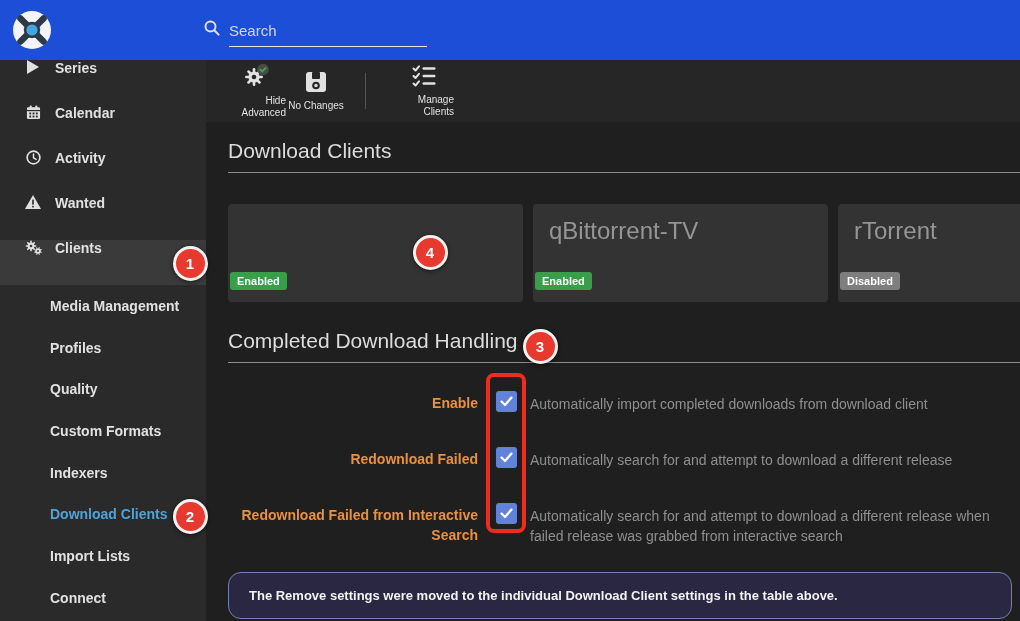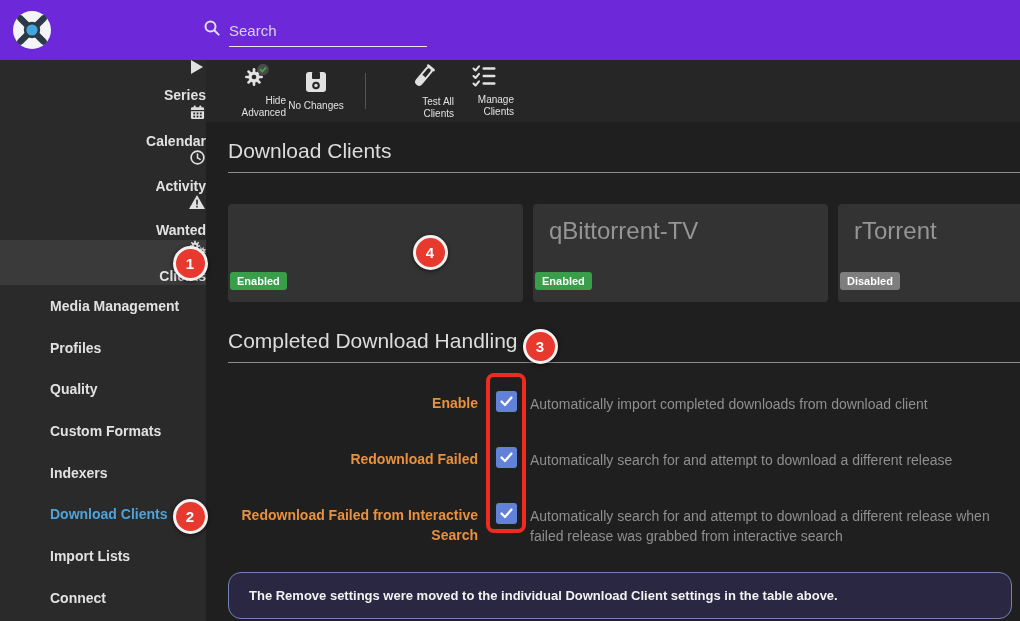--- a/index.html
+++ b/index.html
@@ -5,36 +5,36 @@
   * { margin:0; padding:0; box-sizing:border-box; }
   html,body { width:1020px; height:621px; overflow:hidden; }
   body {
     position:relative;
     background:#1f1f1f;
     font-family:"Liberation Sans", sans-serif;
     color:#e1e1e1;
   }
 
   
-  .topbar { position:absolute; top:0; left:0; width:1020px; height:60px; background:#6d28d9; z-index:5; }
+  .topbar { position:absolute; top:0; left:0; width:1020px; height:60px; background:#1d4ed8; z-index:5; }
   .logo { position:absolute; left:12px; top:10px; width:40px; height:40px; }
   .search { position:absolute; left:204px; top:20px; display:flex; align-items:flex-end; gap:9px; }
   .search svg { margin-bottom:7px; }
   .search input {
     background:transparent; border:none; outline:none;
     border-bottom:1px solid #e8e8e8;
     width:198px; color:#eee; font-size:15px; padding:2px 0 7px 0;
     font-family:"Liberation Sans", sans-serif;
   }
   .search input::placeholder { color:#d6d6d6; opacity:1; }
 
   
   .sidebar { position:absolute; top:60px; left:0; width:206px; bottom:0; background:#2a2a2a; z-index:4; }
-  .nav-item { height:45px; display:flex; align-items:flex-end; padding-left:24px; gap:13px;
-              font-size:14px; font-weight:600; color:#e1e1e1; cursor:pointer;flex-direction:column; }
+  .nav-item { height:45px; display:flex; align-items:flex-start; padding-left:24px; gap:13px;
+              font-size:14px; font-weight:600; color:#e1e1e1; cursor:pointer; }
   .nav-item.selected { background:#3a3a3a; }
   .nav-icon { width:18px; display:flex; justify-content:center; align-items:center; }
   .nav-sub { height:41.7px; display:flex; align-items:center; padding-left:50px;
              font-size:14px; font-weight:600; color:#e1e1e1; cursor:pointer; }
   .nav-sub.active { color:#4fa3d9; }
 
   
   .toolbar { position:absolute; left:206px; top:60px; width:814px; height:62px; background:#262626;
              display:flex; align-items:center; padding-left:20px; z-index:3; }
   .tb-btn { width:60px; display:flex; flex-direction:column; align-items:center; gap:4px;
@@ -232,32 +232,20 @@
         <rect x="7" y="1" width="8" height="7" rx="1" fill="#262626"></rect>
         <circle cx="11" cy="14.5" r="3.8" fill="#262626"></circle>
         <circle cx="11" cy="14.5" r="1.7" fill="#e1e1e1"></circle>
       </svg>
     </span>
     <span class="tb-label">No Changes</span>
   </div>
 
   <div class="tb-sep"></div>
 
-  <div class="tb-btn">
-    <span>
-      <svg width="26" height="26" viewBox="0 0 26 26">
-        <g transform="rotate(40 13 13)">
-          <rect x="10" y="2.5" width="6" height="21" rx="3" fill="none" stroke="#e1e1e1" stroke-width="2"></rect>
-          <rect x="10" y="13" width="6" height="10.5" rx="3" fill="#e1e1e1"></rect>
-          <rect x="8.2" y="1" width="9.6" height="2.6" rx="1.3" fill="#e1e1e1"></rect>
-        </g>
-      </svg>
-    </span>
-    <span class="tb-label">Test All Clients</span>
-  </div>
 
   <div class="tb-btn">
     <span>
       <svg width="24" height="22" viewBox="0 0 24 22">
         <g stroke="#e1e1e1" stroke-width="2" fill="none" stroke-linecap="round" stroke-linejoin="round">
           <path d="M1.5 3.5 l2 2 l3.5 -4.2"></path>
           <path d="M1.5 11 l2 2 l3.5 -4.2"></path>
           <path d="M1.5 18.5 l2 2 l3.5 -4.2"></path>
         </g>
         <g fill="#e1e1e1">

